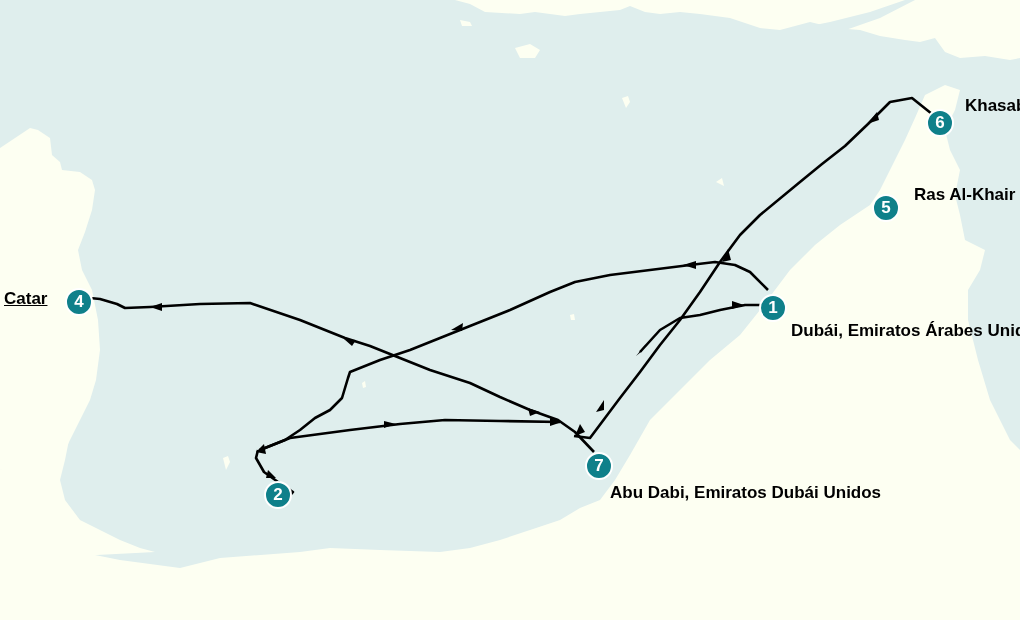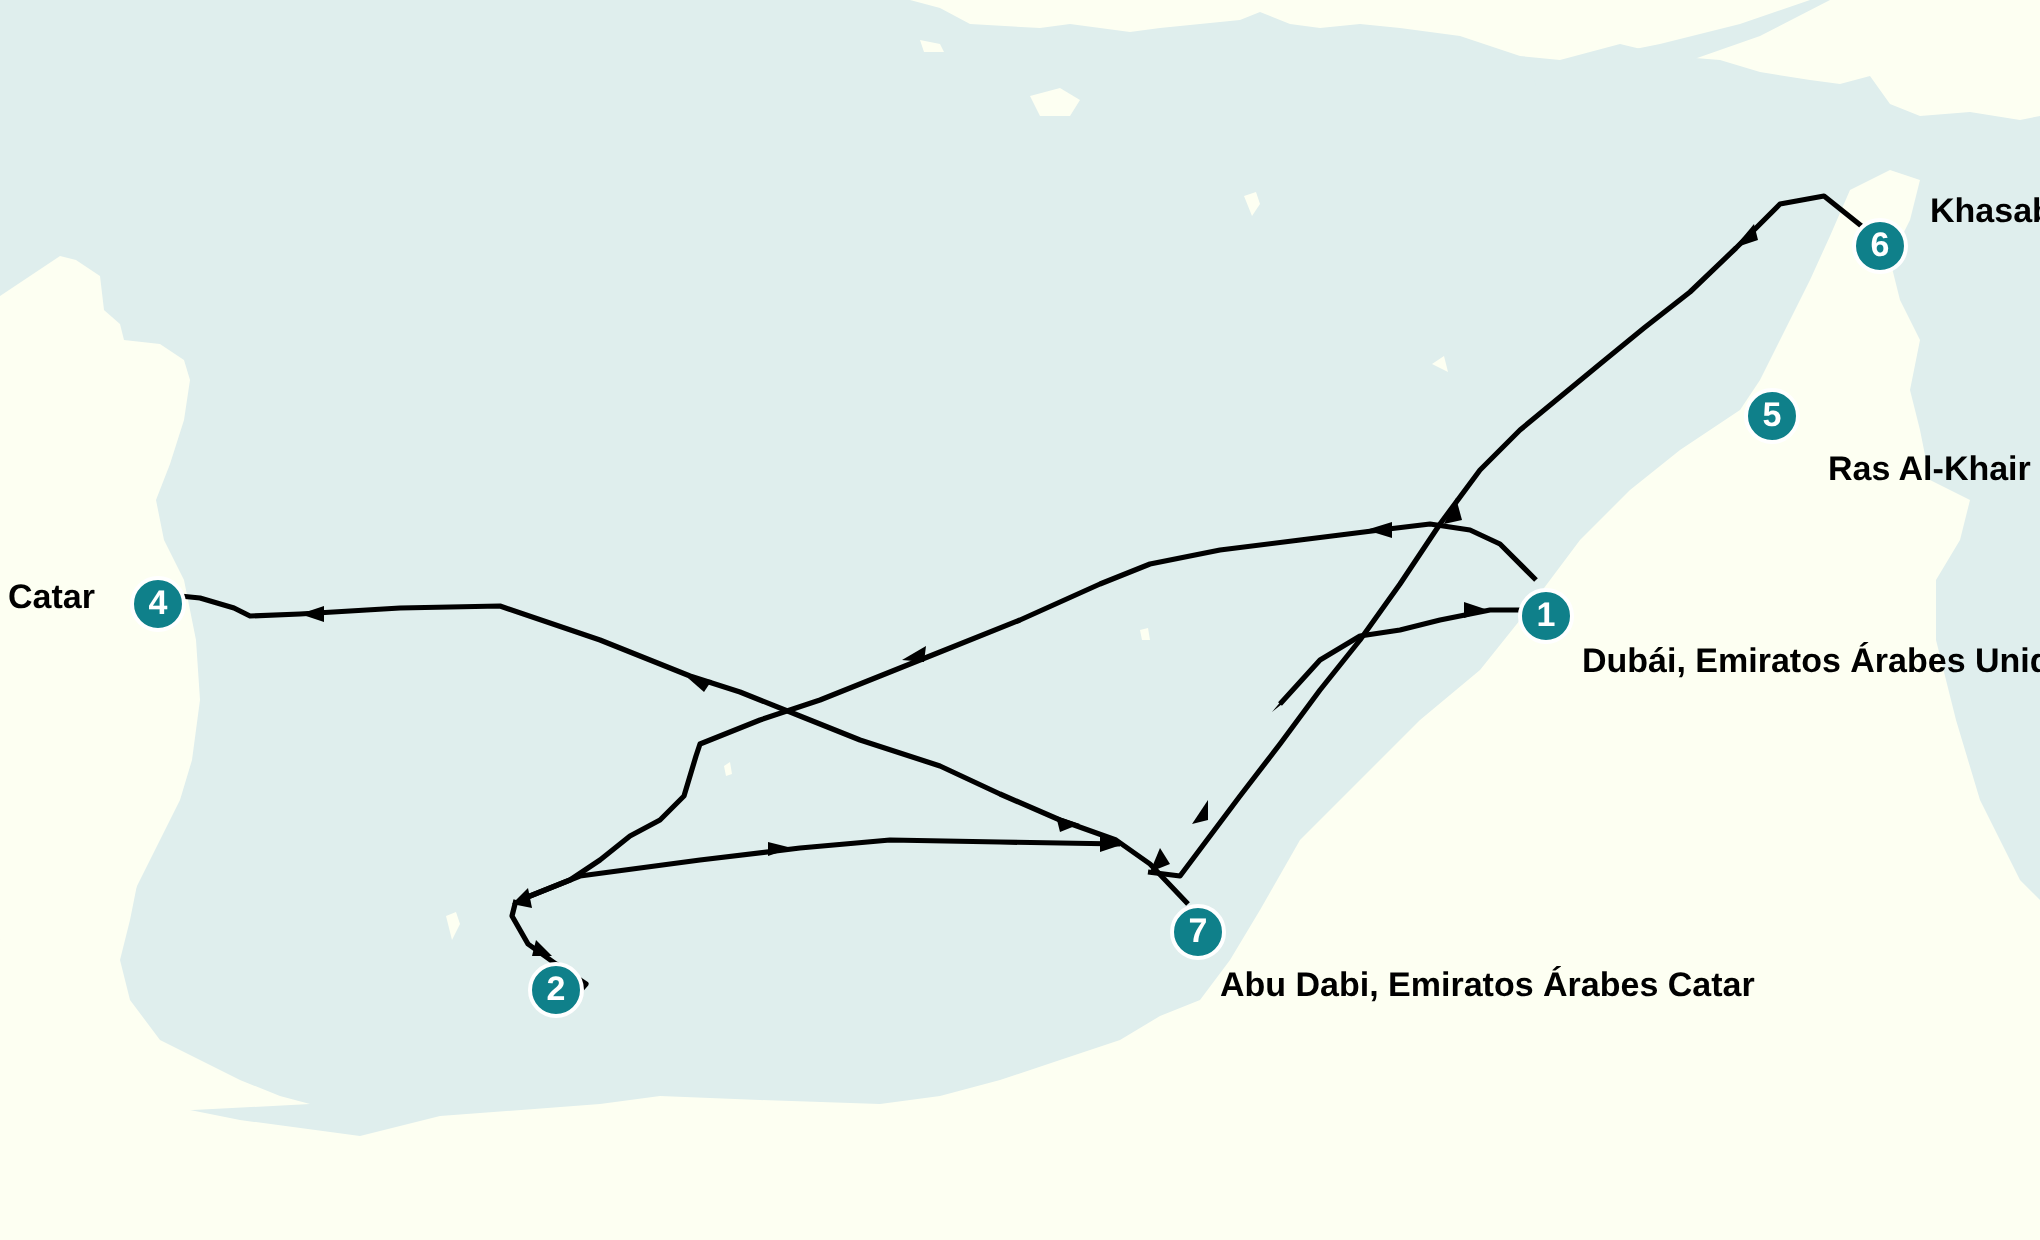--- a/index.html
+++ b/index.html
@@ -62,17 +62,17 @@
   </svg>
 
   <div class="marker" style="left:773px; top:308px;">1</div>
   <div class="marker" style="left:278px; top:495px;">2</div>
   <div class="marker" style="left:79px; top:302px;">4</div>
   <div class="marker" style="left:886px; top:208px;">5</div>
   <div class="marker" style="left:940px; top:123px;">6</div>
   <div class="marker" style="left:599px; top:466px;">7</div>
 
   <div class="label" style="left:791px; top:321px;">Dubái, Emiratos Árabes Unidos</div>
-  <div class="label" style="left:4px; top:289px;">Catar</div>
-  <div class="label" style="left:914px; top:185px;margin-top:40px;">Ras Al-Khair</div>
+  <div class="label" style="left:4px; top:289px;text-decoration:underline;">Catar</div>
+  <div class="label" style="left:914px; top:185px;">Ras Al-Khair</div>
   <div class="label" style="left:965px; top:96px;">Khasab</div>
-  <div class="label" style="left:610px; top:483px;">Abu Dabi, Emiratos Árabes Catar</div>
+  <div class="label" style="left:610px; top:483px;">Abu Dabi, Emiratos Dubái Unidos</div>
 </div>
 
 </body></html>

